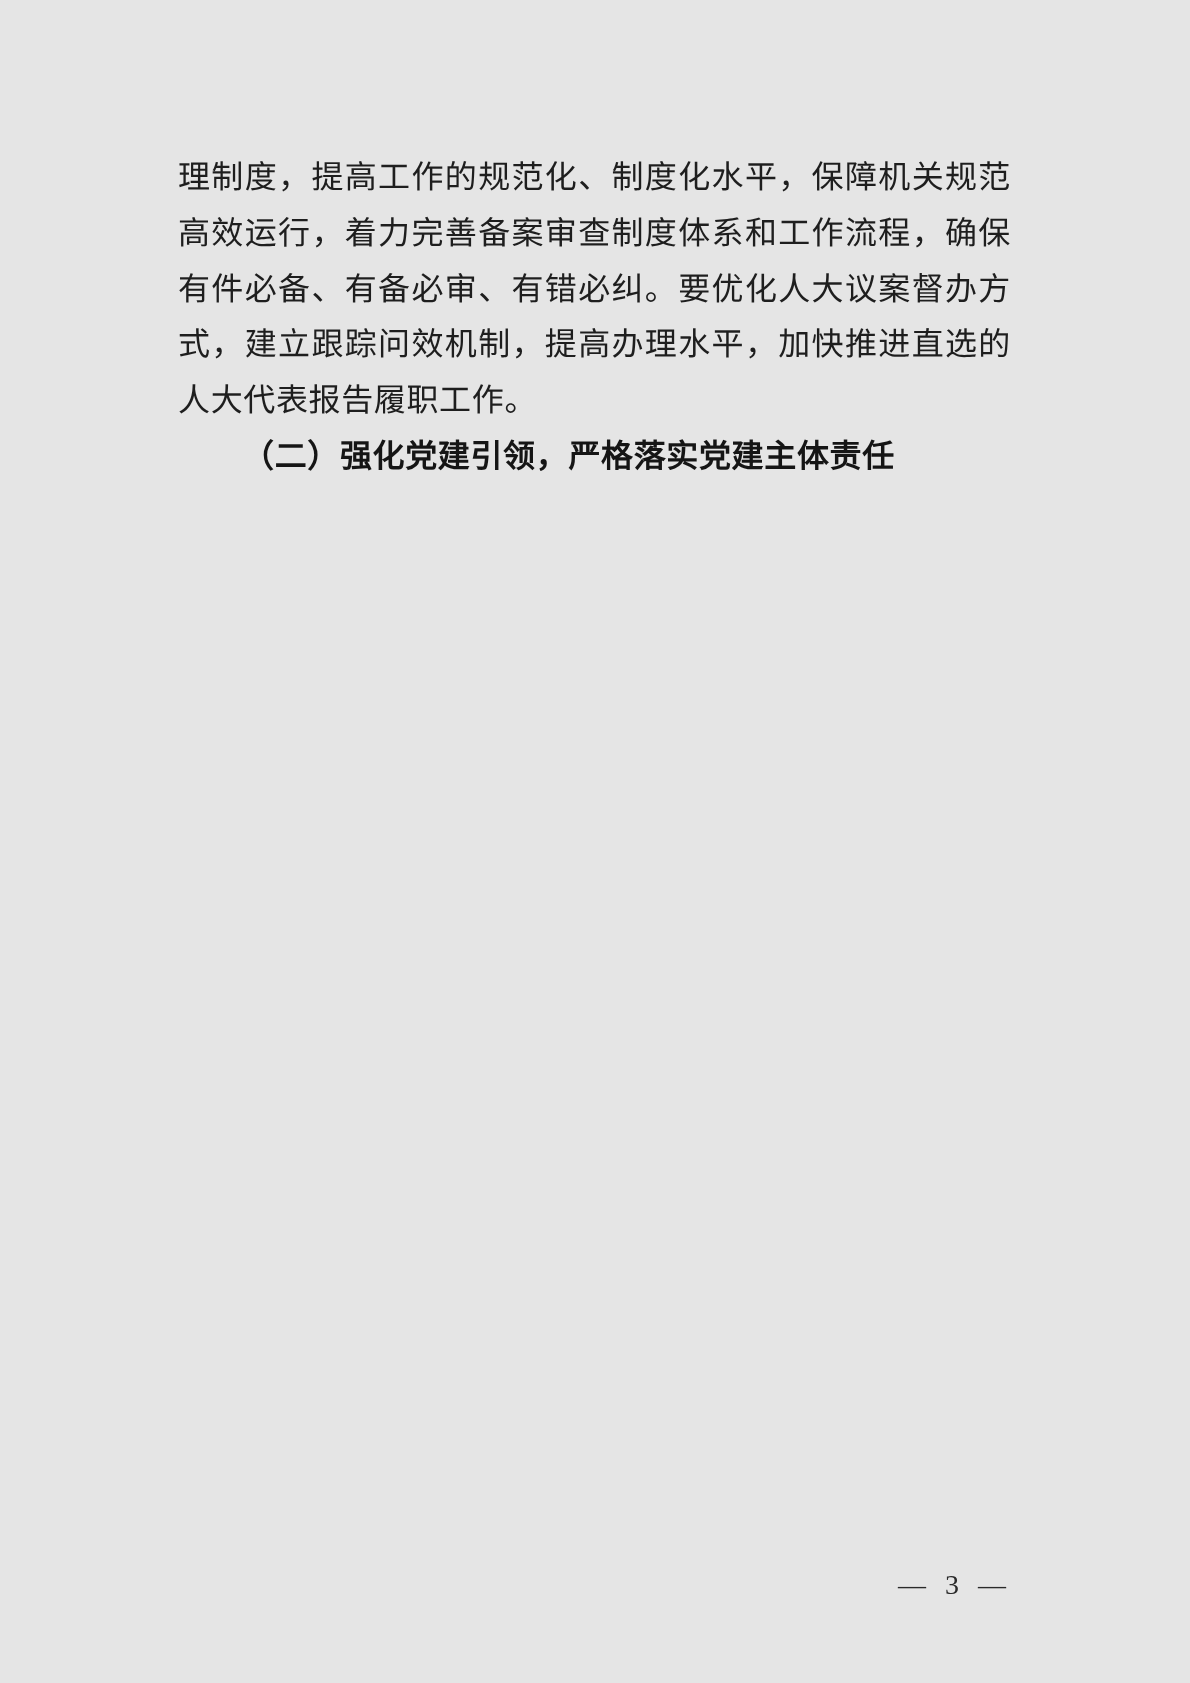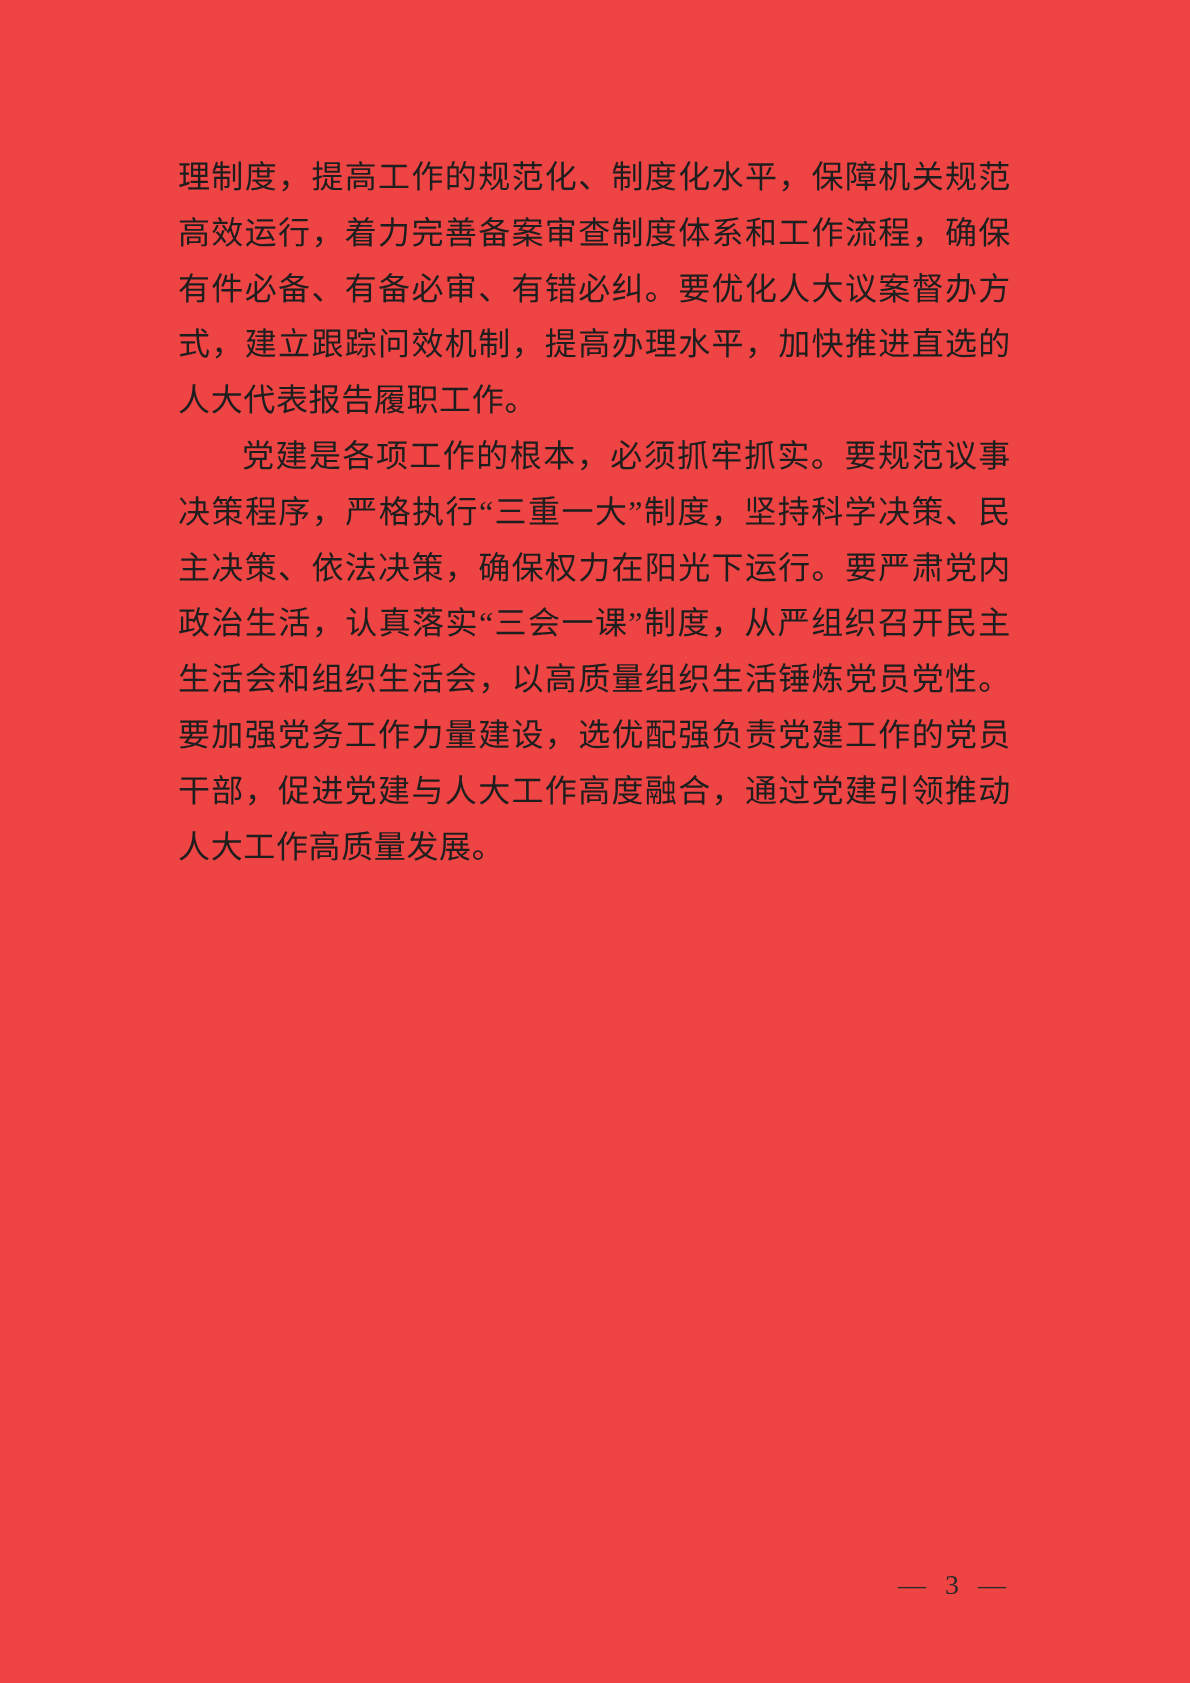--- a/index.html
+++ b/index.html
@@ -4,21 +4,21 @@
 <style>
   html, body {
     margin: 0;
     padding: 0;
     background: #ffffff;
   }
   .page {
     position: relative;
     width: 1190px;
     height: 1683px;
-    background: #ef4444;
+    background: #e5e5e5;
     overflow: hidden;
     font-family: "Liberation Serif", serif;
     color: #1e1e1e;
   }
   .text-block {
     position: absolute;
     left: 178px;
     top: 150px;
     width: 833px;
   }
@@ -55,21 +55,21 @@
   }
 </style>
 </head>
 <body>
 
 <div class="page">
 
   <div class="text-block">
     <p class="body-par">理制度，提高工作的规范化、制度化水平，保障机关规范高效运行，着力完善备案审查制度体系和工作流程，确保有件必备、有备必审、有错必纠。要优化人大议案督办方式，建立跟踪问效机制，提高办理水平，加快推进直选的人大代表报告履职工作。</p>
 
+    <p class="sec-heading">（二）强化党建引领，严格落实党建主体责任</p>
 
-    <p class="body-par indent2">党建是各项工作的根本，必须抓牢抓实。要规范议事决策程序，严格执行“三重一大”制度，坚持科学决策、民主决策、依法决策，确保权力在阳光下运行。要严肃党内政治生活，认真落实“三会一课”制度，从严组织召开民主生活会和组织生活会，以高质量组织生活锤炼党员党性。要加强党务工作力量建设，选优配强负责党建工作的党员干部，促进党建与人大工作高度融合，通过党建引领推动人大工作高质量发展。</p>
 
 
   </div>
 
   <div class="page-footer">— 3 —</div>
 
 </div>
 
 </body></html>

